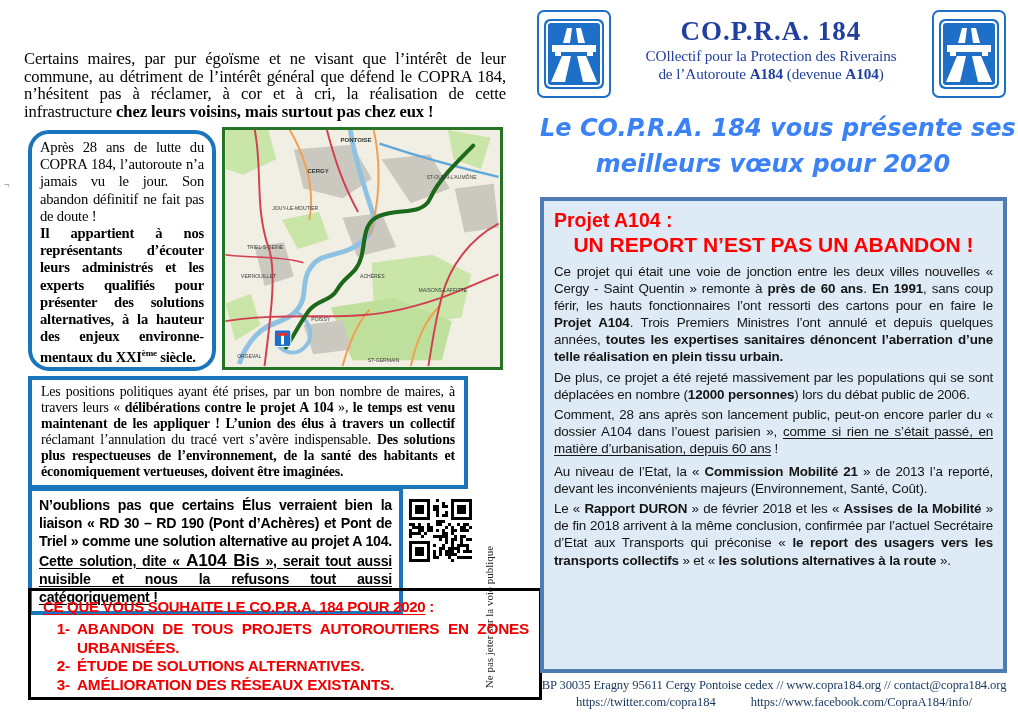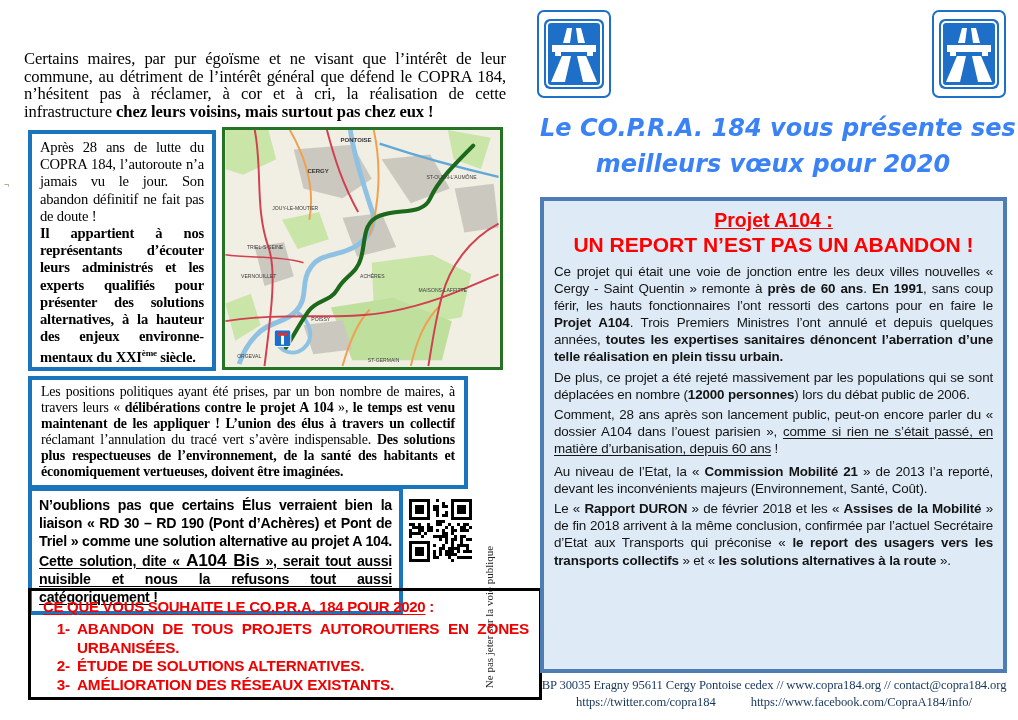--- a/index.html
+++ b/index.html
@@ -3,21 +3,21 @@
 <meta charset="utf-8">
 <style>
   html,body{margin:0;padding:0;background:#ffffff;}
   .page{position:relative;width:1018px;height:720px;background:#ffffff;overflow:hidden;
         font-family:"Liberation Serif",serif;color:#000;}
   .abs{position:absolute;}
   .seg-b{font-weight:bold;}
   .seg-u{text-decoration:underline;text-underline-offset:2px;}
   .seg-p{vertical-align:super;font-size:0.62em;}
   .seg-lg{font-size:1.22em;}
-  .prewrap{white-space:pre-line;}
+  .prewrap{white-space:pre-line;border-radius:21px;}
 
   
   .union-title{left:20px;top:14px;width:488px;text-align:center;
     font-family:"Liberation Sans",sans-serif;font-weight:bold;font-size:23px;
     color:#ff0000;text-decoration:underline;text-underline-offset:3px;}
   .intro{left:24px;top:50px;width:482px;font-size:16.6px;line-height:17.6px;
     text-align:justify;letter-spacing:-0.1px;}
   .struggle-box{left:28px;top:130px;width:188px;height:241px;border:4px solid #1b75bc;
     box-sizing:border-box;padding:5px 8px;font-size:14.6px;line-height:17.2px;
     text-align:justify;letter-spacing:-0.2px;}
@@ -53,22 +53,22 @@
   .org-block{left:617px;top:16px;width:308px;text-align:center;color:#203f9e;}
   .org-name{font-weight:bold;font-size:27px;letter-spacing:1px;}
   .org-sub{font-size:15.2px;line-height:18px;letter-spacing:-0.1px;}
   .greeting{left:540px;top:110px;width:466px;text-align:center;color:#3b82f6;
     font-family:"DejaVu Sans",sans-serif;font-weight:bold;font-style:italic;
     font-size:24px;line-height:36px;white-space:nowrap;}
   .main-panel{left:540px;top:197px;width:467px;height:476px;border:4px solid #4e7cb5;
     background:#deebf6;box-sizing:border-box;padding:5px 10px;
     font-family:"Liberation Sans",sans-serif;font-size:13.4px;line-height:17.1px;
     color:#141414;letter-spacing:-0.15px;}
-  .panel-h1{font-weight:bold;font-size:19.5px;color:#ff0000;text-align:center;
-    letter-spacing:0;line-height:24px;margin-top:2px;text-decoration:underline;}
+  .panel-h1{font-weight:bold;font-size:19.5px;color:#ff0000;text-align:left;
+    letter-spacing:0;line-height:24px;margin-top:2px;}
   .panel-h2{font-weight:bold;font-size:21px;color:#ff0000;text-align:center;
     letter-spacing:0;line-height:26px;margin-bottom:5px;}
   .main-panel p{margin:0 0 3px 0;text-align:justify;}
   .gap-top{margin-top:6px !important;}
   .conclusion{margin-top:9px !important;text-align:center !important;
     font-weight:bold;font-size:15.8px;line-height:24px;letter-spacing:-0.2px;color:#000;}
   .conclusion span{text-decoration:underline;text-underline-offset:3px;}
   .panel-footer{left:540px;top:677px;width:468px;text-align:center;color:#17365d;
     font-size:12.6px;line-height:16.5px;letter-spacing:-0.1px;}
   .flink{margin:0 16px;}
@@ -311,20 +311,25 @@
       <polygon points="23,9 28,9 26,24 19,24" fill="#ffffff"></polygon>
       <polygon points="32,9 37,9 41,24 34,24" fill="#ffffff"></polygon>
       <rect x="8" y="26" width="44" height="7" fill="#ffffff"></rect>
       <rect x="11" y="33" width="6" height="4" fill="#ffffff"></rect>
       <rect x="43" y="33" width="6" height="4" fill="#ffffff"></rect>
       <polygon points="18,37 27,37 21,63 7,63" fill="#ffffff"></polygon>
       <polygon points="33,37 42,37 53,63 39,63" fill="#ffffff"></polygon>
     </svg>
   </div>
 
+  <div class="abs org-block">
+    <div class="org-name">CO.P.R.A. 184</div>
+    <div class="org-sub">COllectif pour la Protection des Riverains</div>
+    <div class="org-sub"><span>de l’Autoroute </span><span class="seg-b">A184</span><span> (devenue </span><span class="seg-b">A104</span><span>)</span></div>
+  </div>
 
   <div class="abs greeting">
     <div>Le CO.P.R.A. 184 vous présente ses</div>
     <div>meilleurs vœux pour 2020</div>
   </div>
 
   <div class="abs main-panel">
     <div class="panel-h1">Projet A104 :</div>
     <div class="panel-h2">UN REPORT N’EST PAS UN ABANDON !</div>
     <p><span>Ce projet qui était une voie de jonction entre les deux villes nouvelles « Cergy - Saint Quentin » remonte à </span><span class="seg-b">près de 60 ans</span><span>. </span><span class="seg-b">En 1991</span><span>, sans coup férir, les hauts fonctionnaires l’ont ressorti des cartons pour en faire le </span><span class="seg-b">Projet A104</span><span>. Trois Premiers Ministres l’ont annulé et depuis quelques années, </span><span class="seg-b">toutes les expertises sanitaires dénoncent l’aberration d’une telle réalisation en plein tissu urbain.</span></p>

